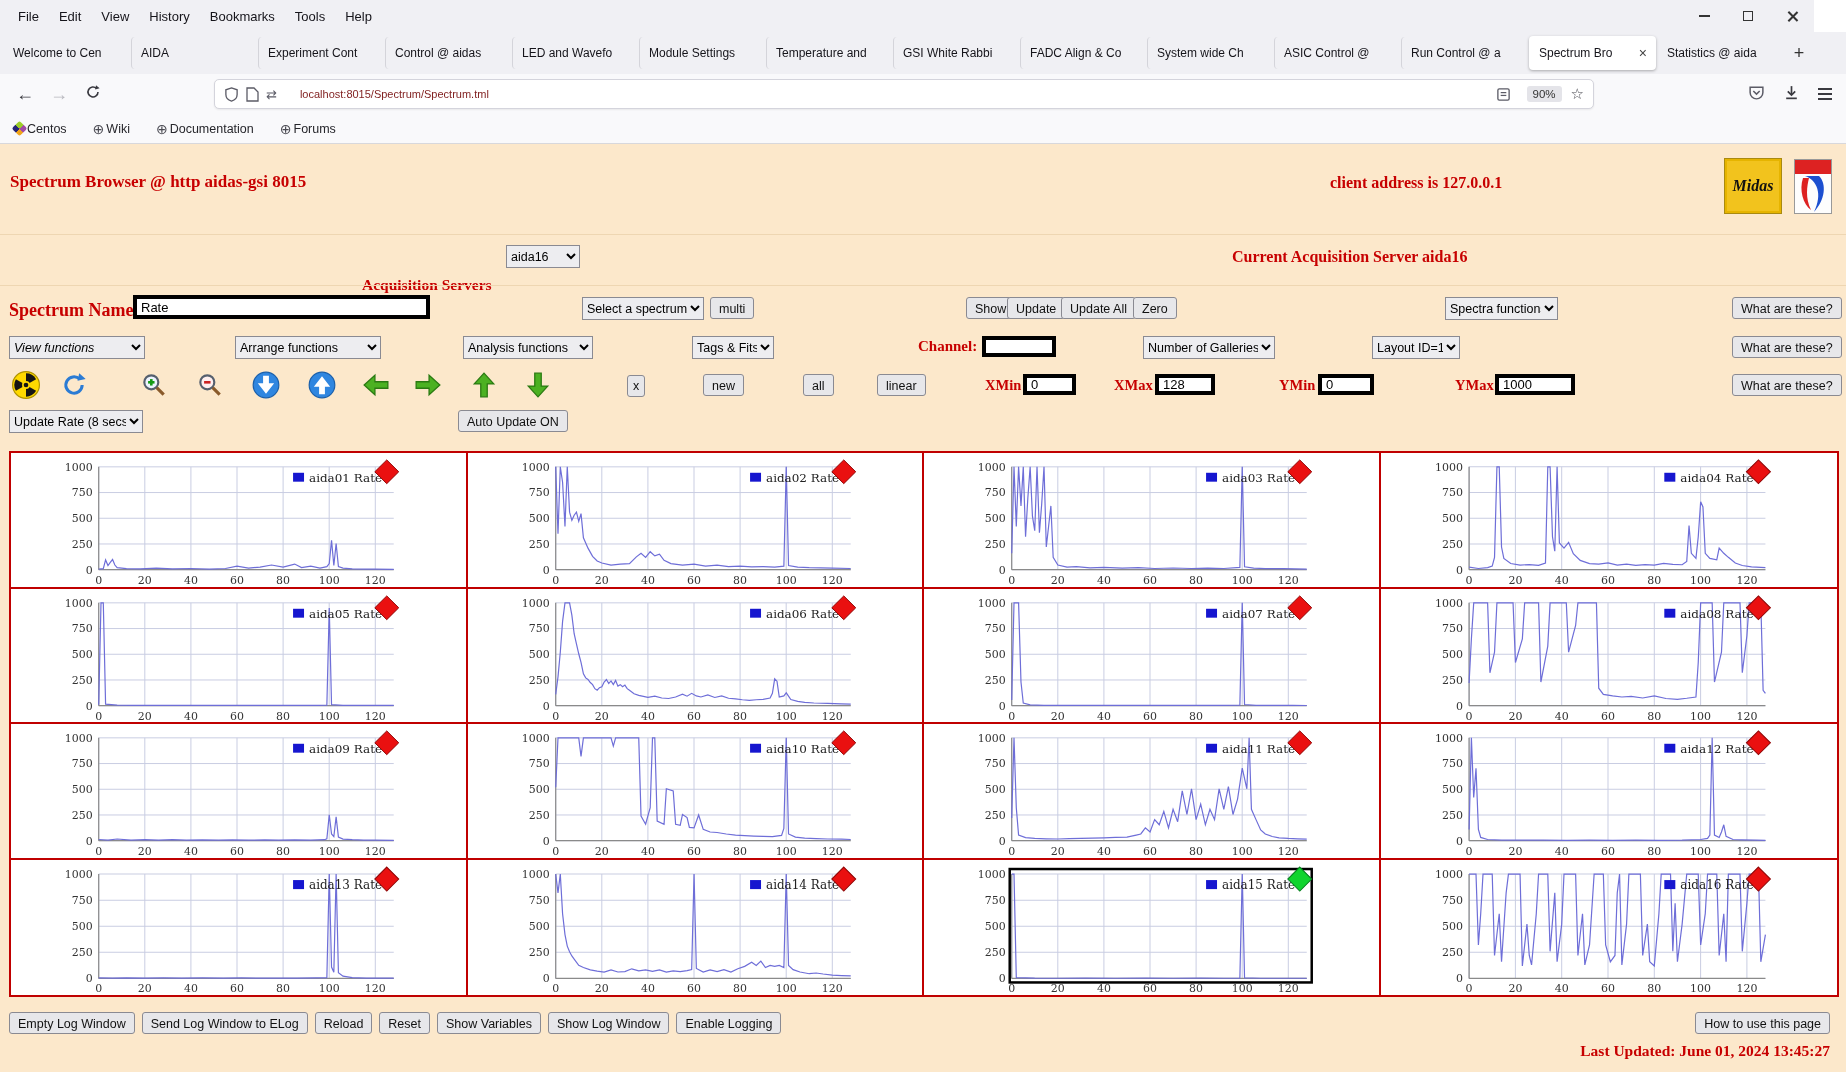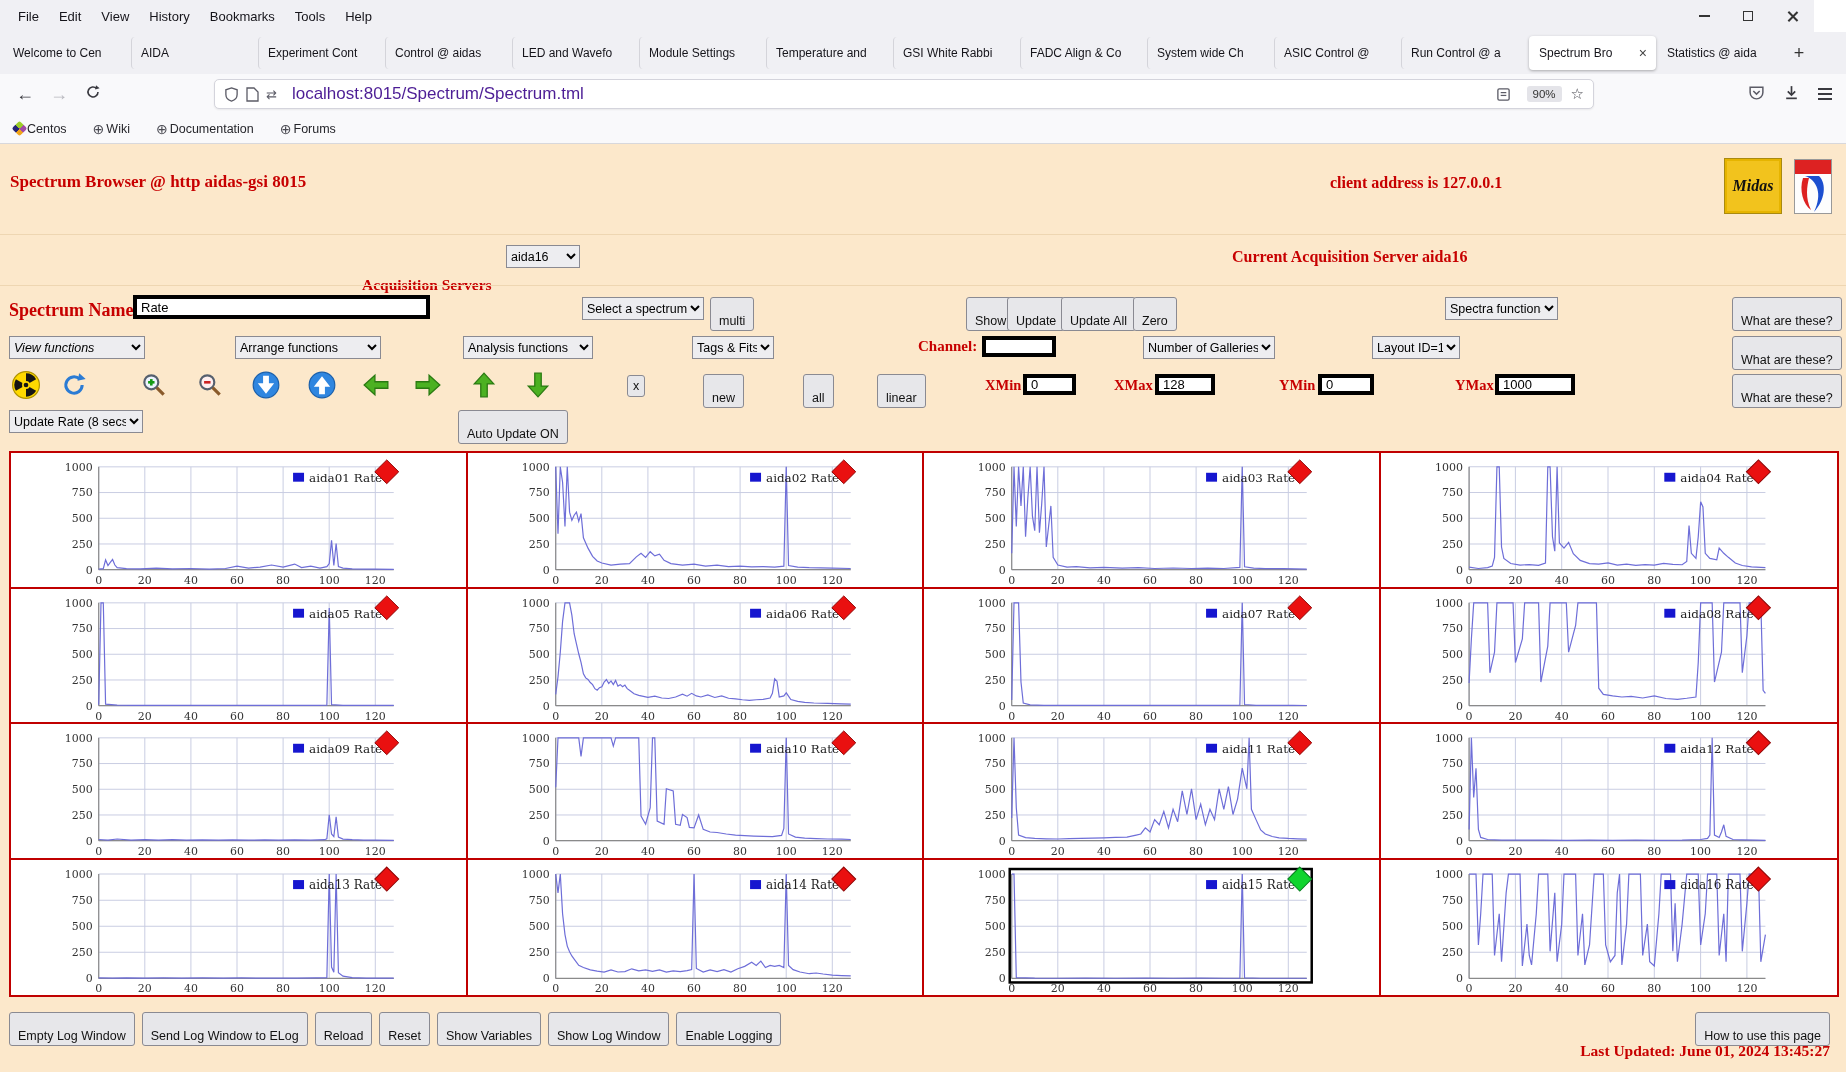--- a/index.html
+++ b/index.html
@@ -34,21 +34,21 @@
             font-size:18px; color:#333; }
 
   .navbar { position:absolute; top:74px; left:0; width:1846px; height:40px;
             background:#f9f9fb; display:flex; align-items:center; padding:0 14px 0 8px; }
   .nav-ic { width:34px; text-align:center; font-size:18px; color:#3a3a40; }
   .nav-ic.dim { color:#b9b9bf; }
   .urlbar { margin-left:104px; width:1380px; height:30px; background:#fff;
             border:1px solid #d4d4dc; border-radius:5px; display:flex; align-items:center;
             padding:0 9px; box-shadow:0 1px 2px rgba(0,0,0,.07); }
   .url-ic { display:flex; align-items:center; margin-right:7px; color:#5b5b66; font-size:13px; }
-  .url-text { font-size:17px; color:#4c1d95; flex:1; margin-left:8px; white-space:nowrap; overflow:hidden; }
+  .url-text { font-size:11px; color:#7f1d1d; flex:1; margin-left:16px; white-space:nowrap; overflow:hidden; }
   .url-right { display:flex; align-items:center; gap:9px; }
   .zoom-pill { background:#e4e4e9; border-radius:3px; padding:2px 6px; font-size:11.5px; color:#333; }
   .star { font-size:15px; color:#4a4a52; }
   .nav-right { margin-left:auto; display:flex; align-items:center; gap:18px; }
   .burger { display:flex; flex-direction:column; gap:3px; }
   .burger span { width:14px; height:1.8px; background:#3a3a40; display:block; }
 
   .bookmarksbar { position:absolute; top:114px; left:0; width:1846px; height:30px;
                   background:#f9f9fb; border-bottom:1px solid #d8d8dc;
                   display:flex; align-items:center; padding-left:14px; gap:26px; }
@@ -69,21 +69,21 @@
       justify-content:center; font-family:"Liberation Serif",serif; font-style:italic;
       font-weight:bold; font-size:16px; color:#111; box-shadow:inset 0 0 0 2px #e6b400; }
   .tcl-logo { position:absolute; left:1794px; top:15px; width:38px; height:55px;
       background:#fdfdfd; border:1px solid #999; overflow:hidden; }
 
   input.txt { position:absolute; background:#fff; border:4px solid #000000;
       font:13px "Liberation Sans",sans-serif; padding:2px 4px; height:24px; }
   select.sel { position:absolute; font:12.5px "Liberation Sans",sans-serif; height:23px;
       background:#ededf0; border:1px solid #8a8a92; }
   .btn { background:#e7e7ea; border:1px solid #8a8a92; border-radius:3px;
-      font:12.5px "Liberation Sans",sans-serif; color:#111; padding:16px 8px; height:22px; }
+      font:12.5px "Liberation Sans",sans-serif; color:#111; padding:4px 8px; height:22px; }
   .abtn { position:absolute; }
 
   .tool-ic { position:absolute; width:28px; height:28px; }
   .tool-ic svg { width:100%; height:100%; display:block; }
 
   
   .grid-wrap { position:absolute; top:307px; left:9px; width:1830px; height:546px;
       border:2px solid #c00000; background:#fff;
       display:grid; grid-template-columns:repeat(4,1fr); grid-template-rows:repeat(4,1fr); }
   .cell { border-right:2px solid #c00000; border-bottom:2px solid #c00000; overflow:hidden; }

